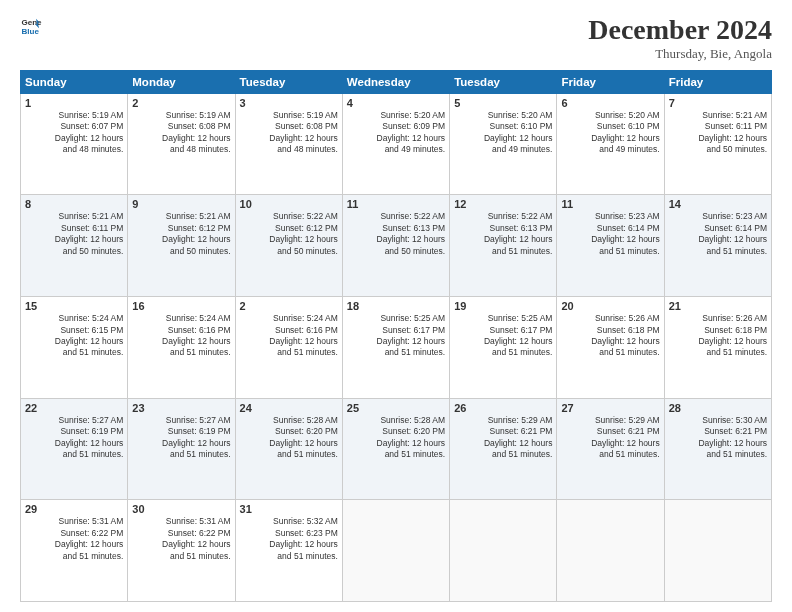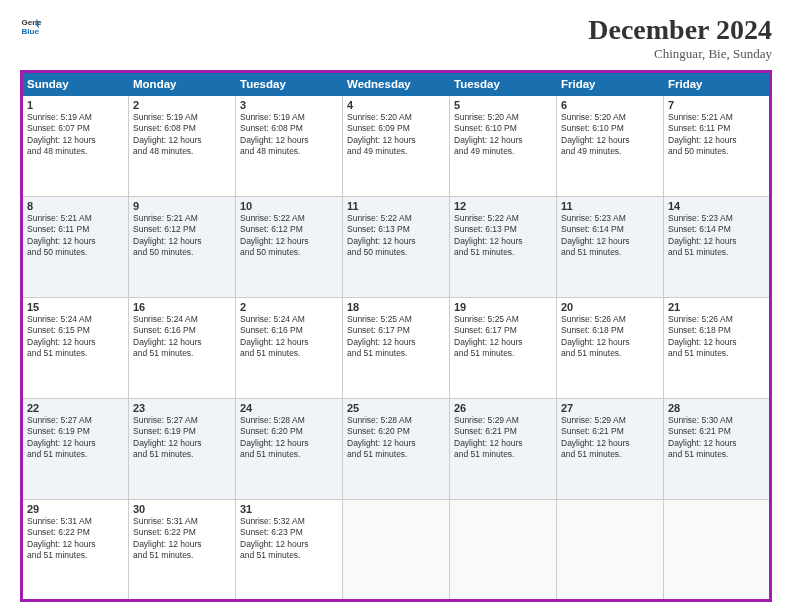--- a/index.html
+++ b/index.html
@@ -41,21 +41,21 @@
       font-weight: bold;
       color: #333;
       line-height: 1.1;
     }
     .subtitle {
       font-size: 13px;
       color: #555;
     }
     .calendar {
       flex: 1;
-      border: 3px solid #a21caf;
+      border: 1px solid #a21caf;
       border-collapse: collapse;
       width: 100%;
       table-layout: fixed;
     }
     .calendar th {
       background-color: #1a6faf;
       color: #fff;
       font-size: 11.5px;
       font-weight: bold;
       padding: 5px 4px;
@@ -77,40 +77,41 @@
     .day-num {
       font-size: 11px;
       font-weight: bold;
       display: block;
       margin-bottom: 1px;
     }
     .day-info {
       font-size: 8.5px;
       line-height: 1.35;
       color: #333;
+      text-align: right;
     }
     .empty-cell {
       background: #f9f9f9 !important;
     }
   </style>
 </head>
 <body>
 
 <div class="page">
   <div class="header">
     <div class="logo">
       <svg class="logo-icon" viewBox="0 0 30 30">
         <text x="2" y="14" font-size="11" font-weight="bold" fill="#333" font-family="Arial">General</text>
         <text x="2" y="26" font-size="11" font-weight="bold" fill="#1a6faf" font-family="Arial">Blue</text>
         <polygon points="22,5 28,12 24,10 26,18 20,12 23,13" fill="#1a6faf"></polygon>
       </svg>
     </div>
     <div class="title-block">
       <div class="main-title">December 2024</div>
-      <div class="subtitle">Chinguar, Bie, Sunday</div>
+      <div class="subtitle">Thursday, Bie, Angola</div>
     </div>
   </div>
 
   <table class="calendar">
     <thead>
       <tr>
         <th>Sunday</th>
         <th>Monday</th>
         <th>Tuesday</th>
         <th>Wednesday</th>

